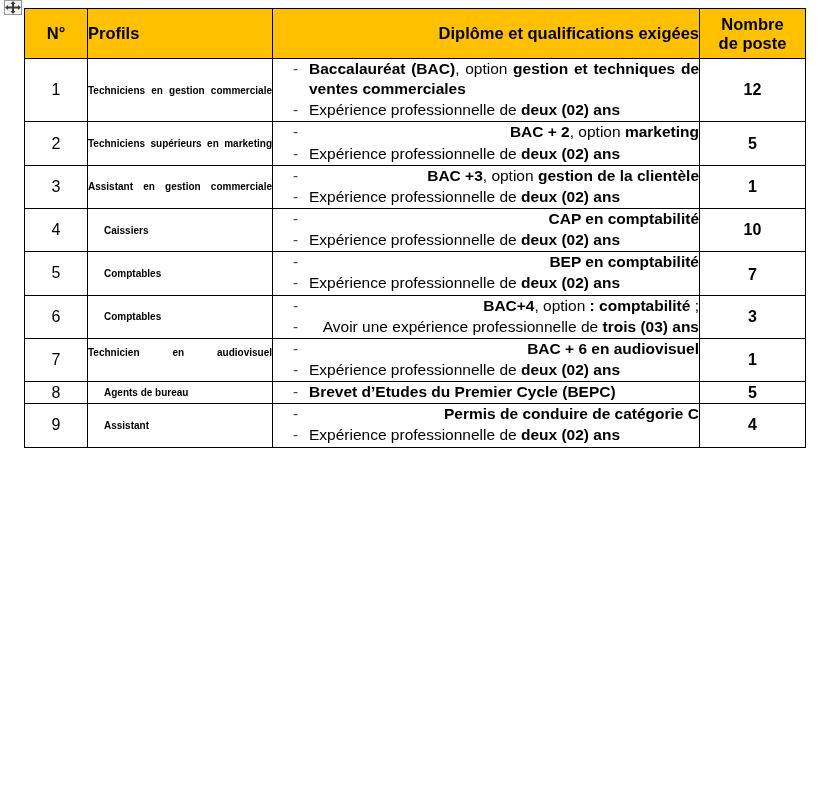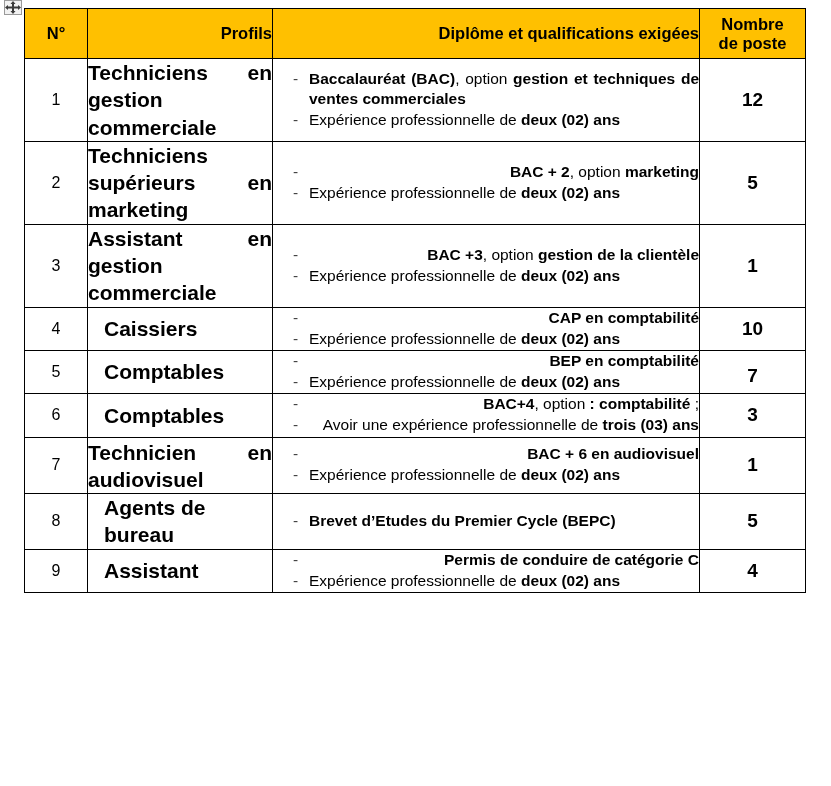--- a/index.html
+++ b/index.html
@@ -59,56 +59,56 @@
   
   thead th {
     background: #FFC000;
     font-weight: bold;
     font-size: 16.5px;
     height: 50px;
     line-height: 1.12;
     color: #000000;
   }
   th.h-num   { text-align: center; }
-  th.h-prof  { text-align: right; padding-left: 12px; }
+  th.h-prof  { text-align: left; padding-left: 12px; }
   th.h-qual  { text-align: right; }
   th.h-count { text-align: center; line-height: 1.12; padding: 0 4px; }
 
   
   td.num {
     text-align: center;
     font-weight: normal;
     font-size: 16px;
   }
   td.profile {
     font-weight: bold;
-    font-size: 21px;
+    font-size: 10px;
     line-height: 1.30;
     padding: 0 10px 0 12px;
   }
   td.profile .just {
     text-align: justify;
     text-align-last: justify;
     -moz-text-align-last: justify;
   }
   td.profile .plain {
     text-align: left;
     margin-left: 16px;
   }
-  td.profile.topalign { vertical-align: top; padding-top: 1px; }
+  td.profile.topalign { vertical-align: top; padding-top: 7px; }
 
   td.qual {
     padding: 6px 8px 6px 6px;
     font-size: 15.5px;
     line-height: 1.30;
   }
   td.count {
     text-align: center;
     font-weight: bold;
-    font-size: 19px;
+    font-size: 16px;
   }
   td.count.high { vertical-align: top; padding-top: 14px; }
 
   
   ul.bullets {
     list-style: none;
     margin: 0;
     padding: 0;
   }
   ul.bullets li {

